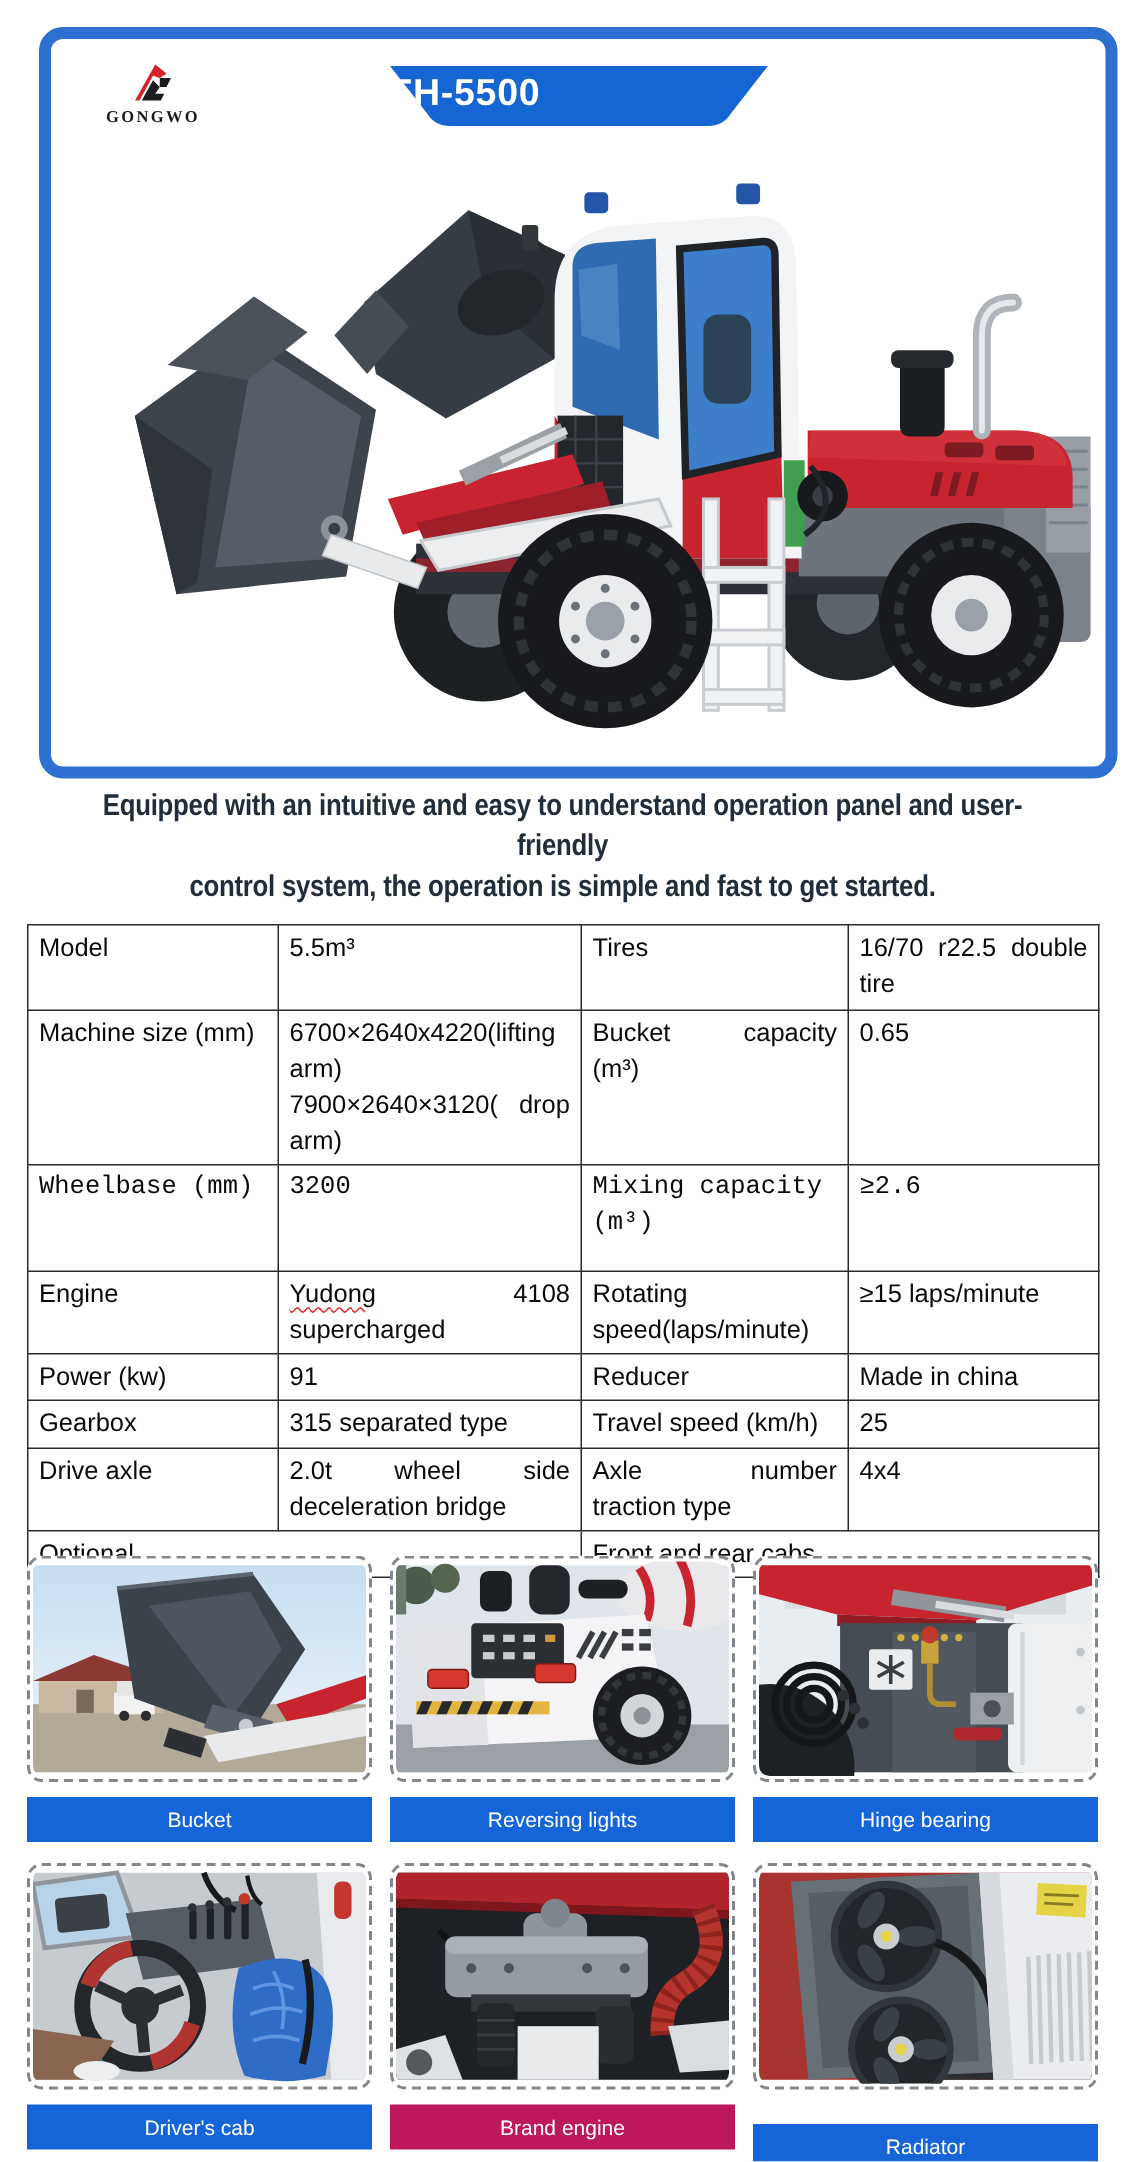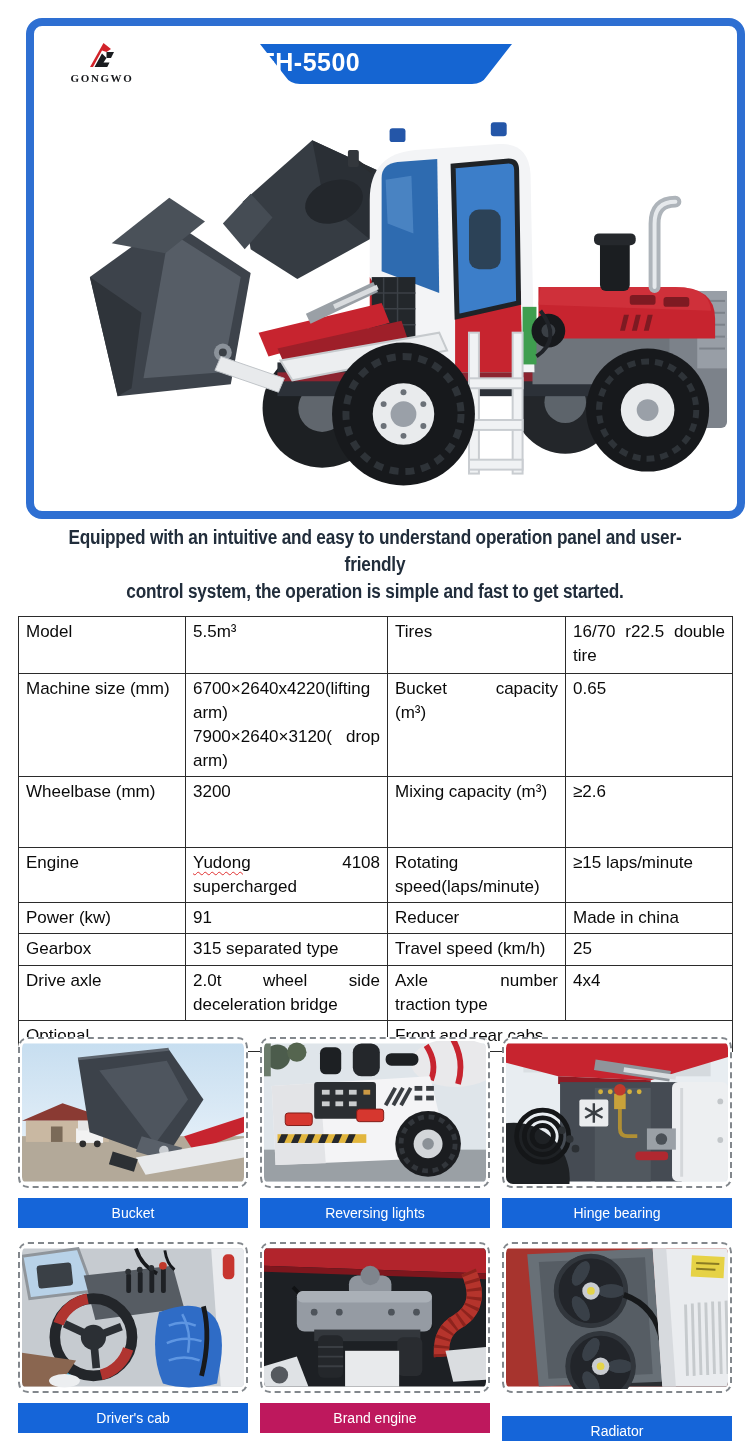--- a/index.html
+++ b/index.html
@@ -210,21 +210,21 @@
             <div class="cl">arm)</div>
           </td>
           <td colspan="1">
             <div class="cl spread">Bucket capacity</div>
             <div class="cl">(m³)</div>
           </td>
           <td colspan="1">
             <div class="cl">0.65</div>
           </td>
         </tr>
-        <tr style="height: 71px;">
+        <tr style="height: 71px; font-family: Liberation Mono, monospace;">
           <td colspan="1">
             <div class="cl">Wheelbase (mm)</div>
           </td>
           <td colspan="1">
             <div class="cl">3200</div>
           </td>
           <td colspan="1">
             <div class="cl">Mixing capacity (m³)</div>
           </td>
           <td colspan="1">

